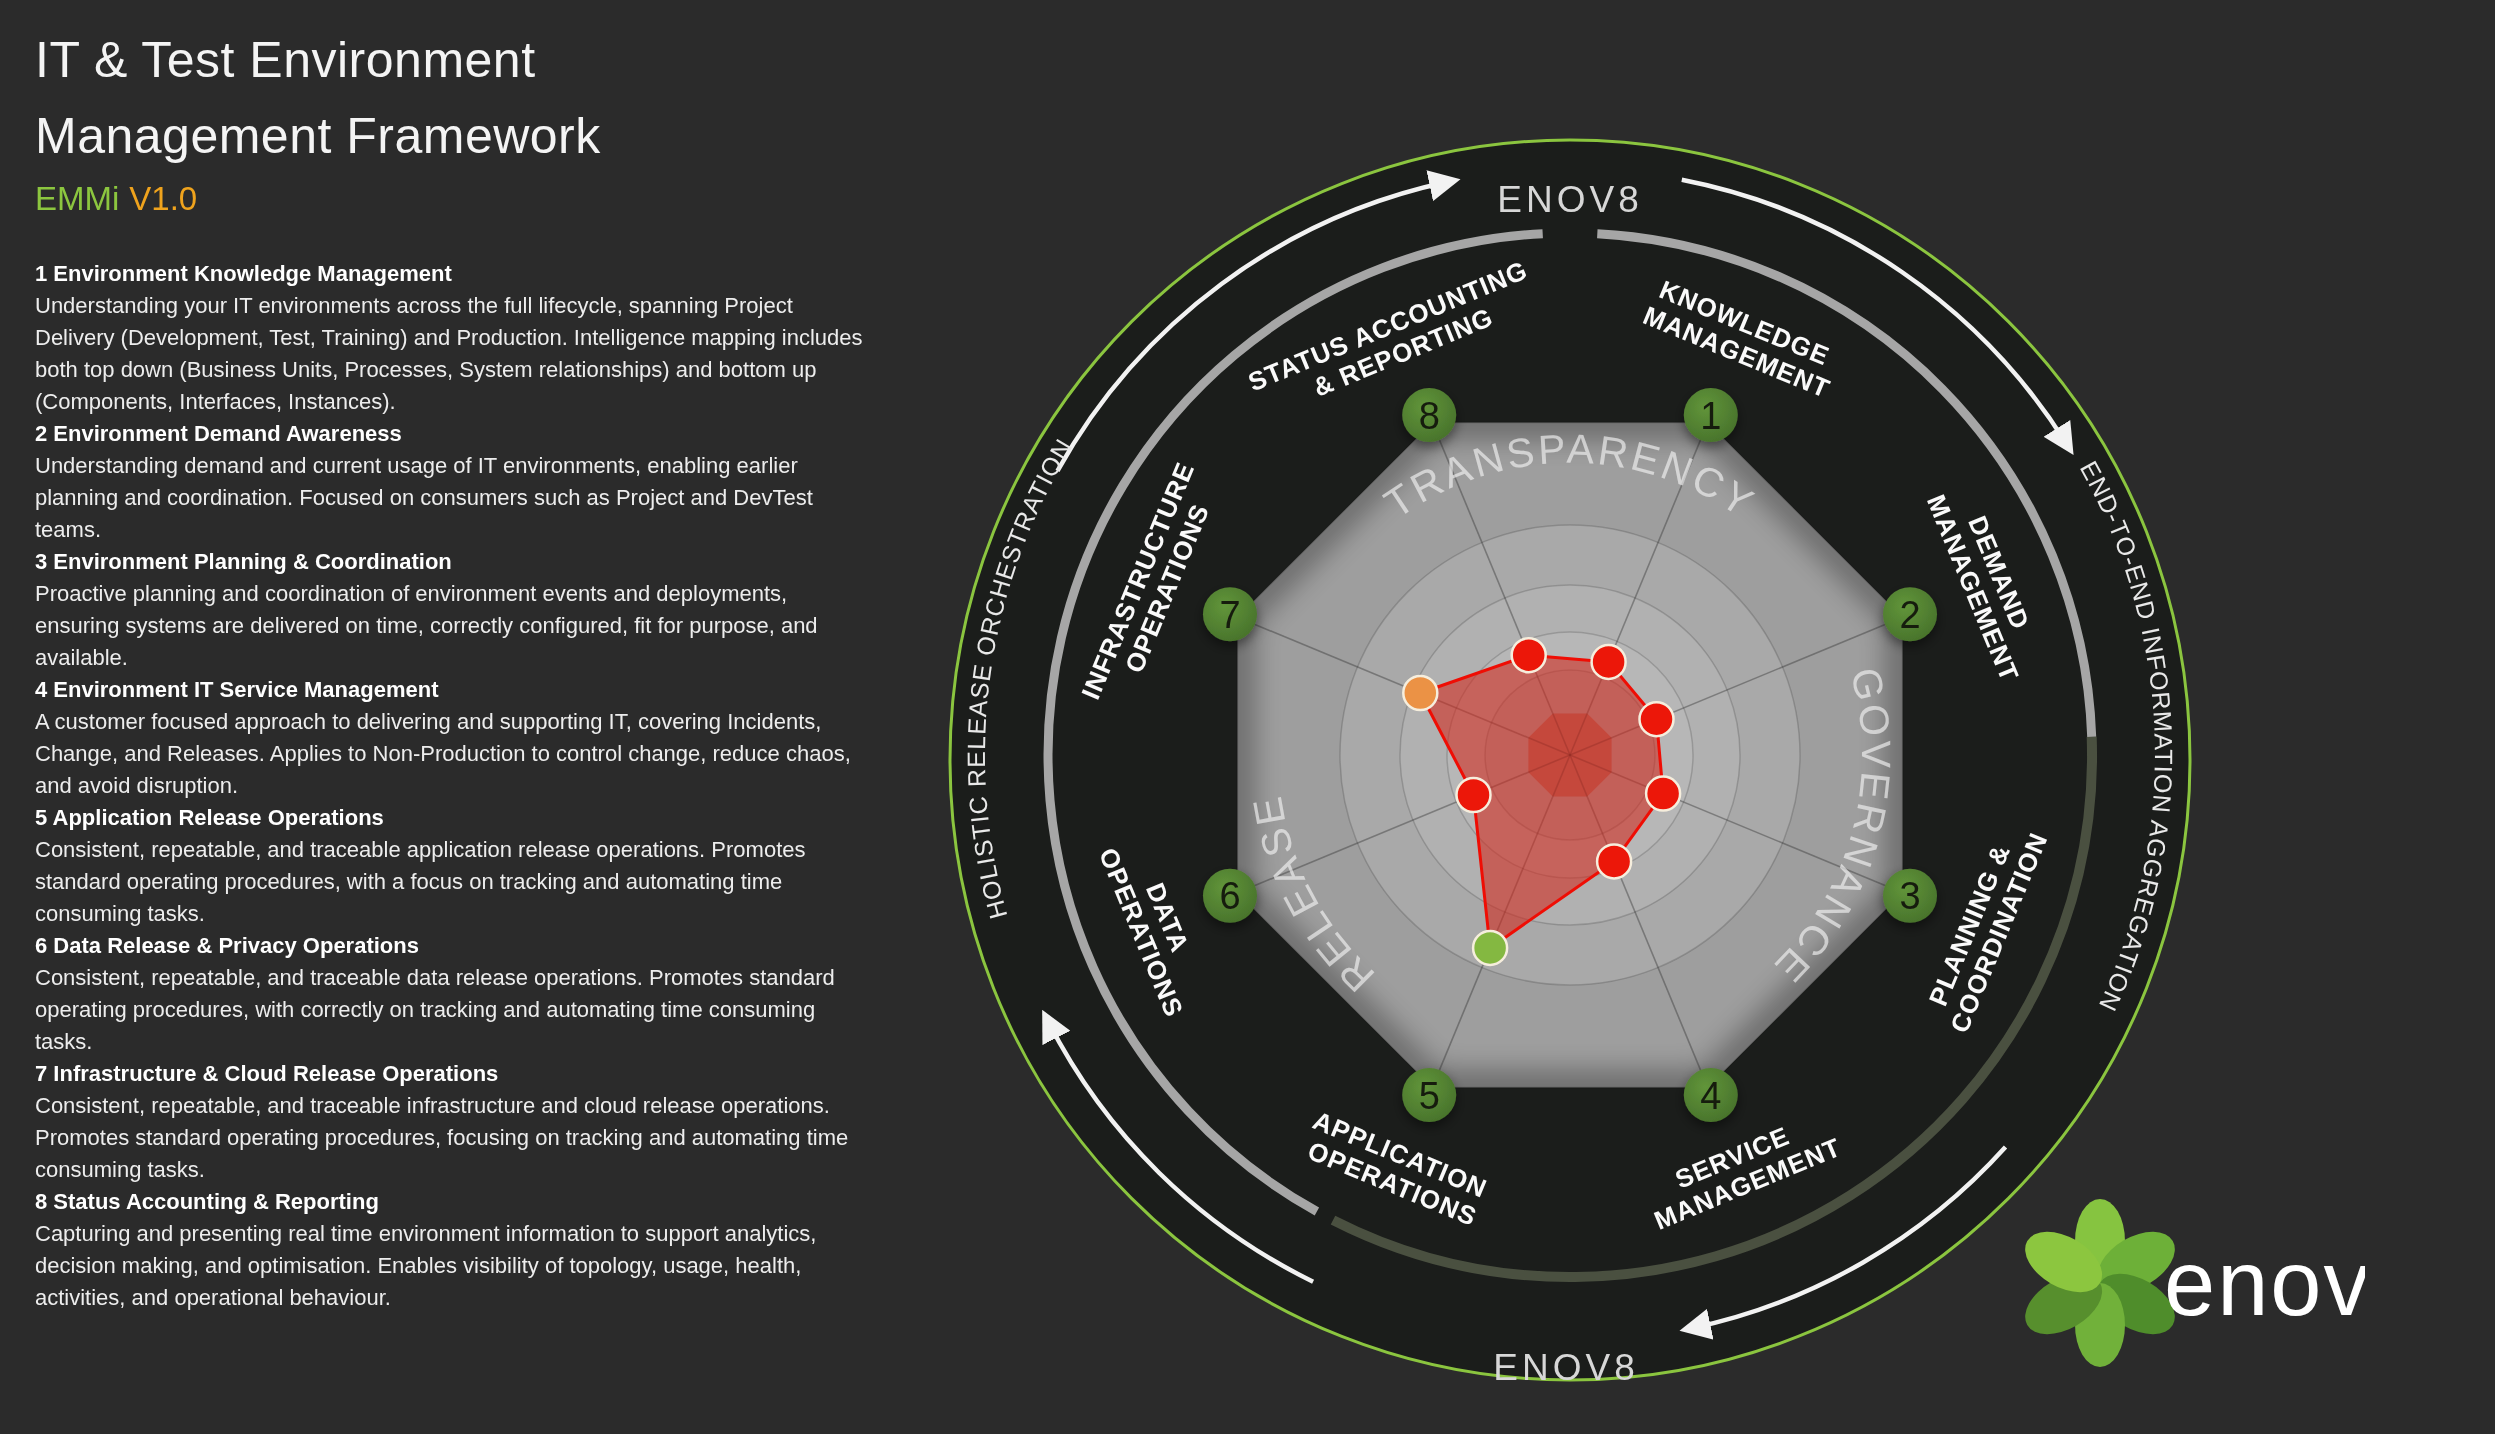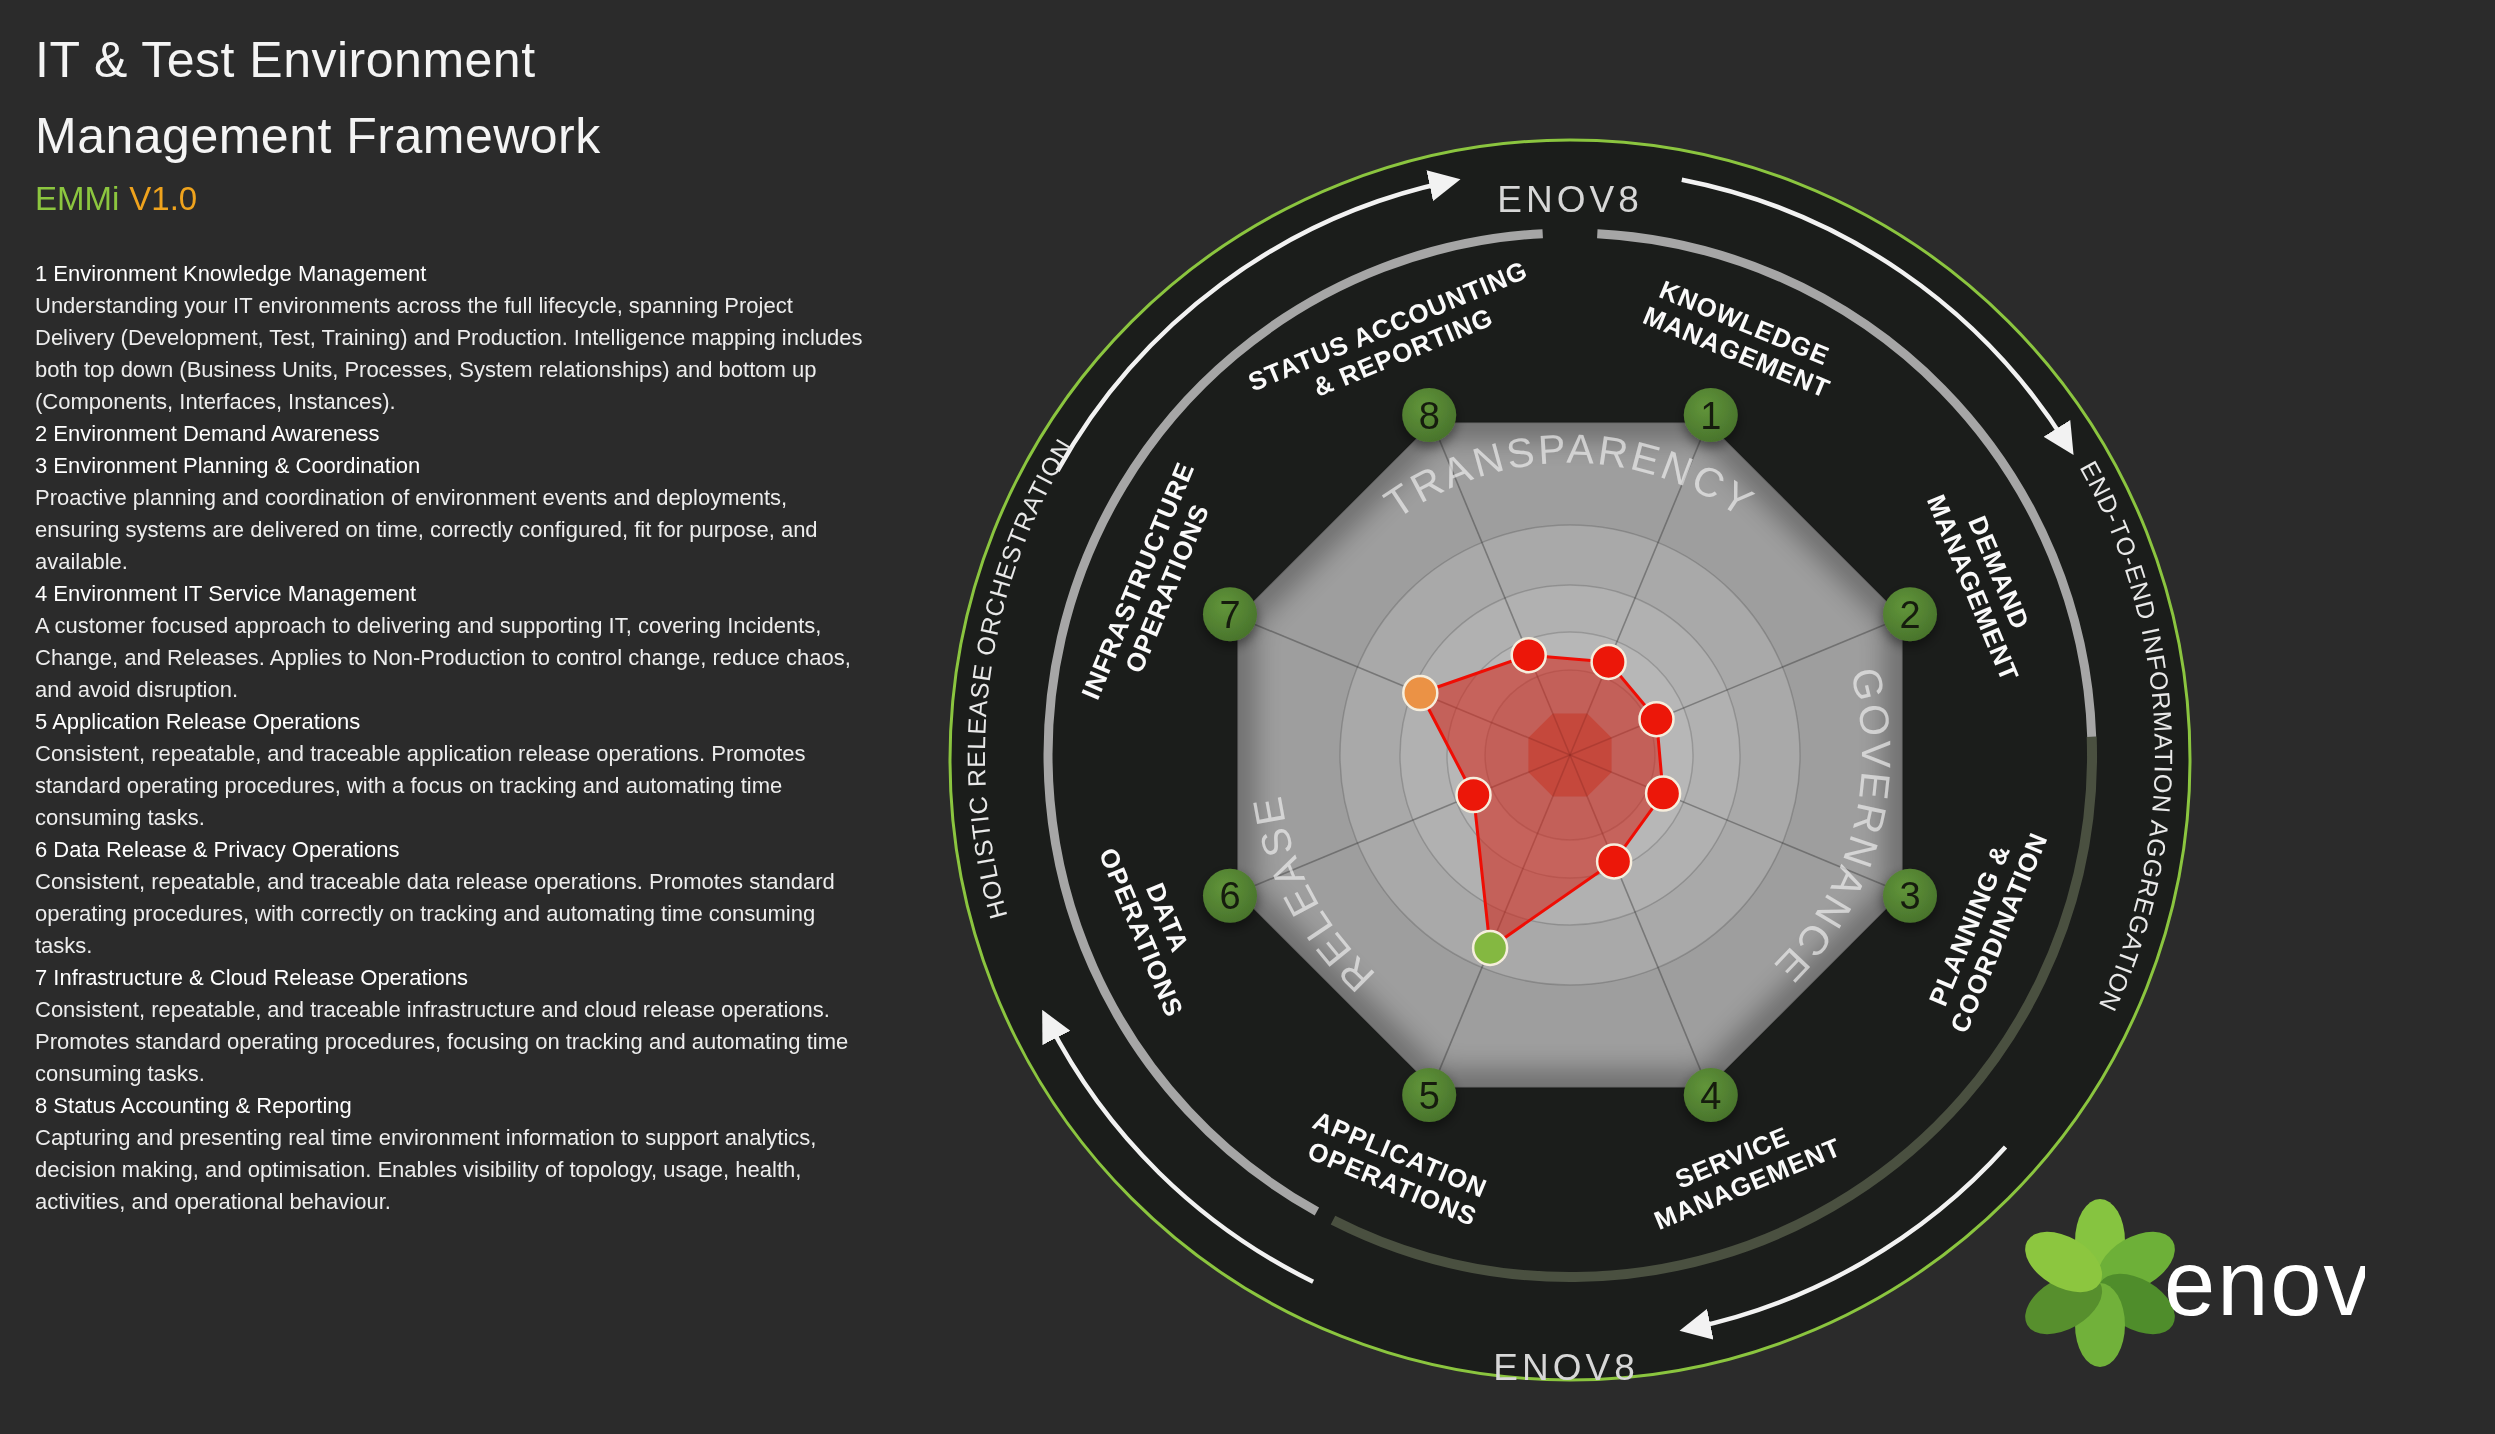--- a/index.html
+++ b/index.html
@@ -5,21 +5,21 @@
   html,body{margin:0;padding:0;background:#2b2b2b;}
   #stage{position:relative;width:2365px;height:1434px;background:#2b2b2b;overflow:hidden;
          font-family:"Liberation Sans","DejaVu Sans",sans-serif;color:#ededed;}
   
   #panel{position:absolute;left:35px;top:22px;width:828px;}
   .title-line{font-size:50px;line-height:76px;font-weight:300;color:#f4f4f4;letter-spacing:.5px;}
   #version{margin-top:6px;font-size:33px;font-weight:400;}
   #version .v-name{color:#8cc63f;text-align:center;}
   #version .v-num{color:#efa31d;margin-left:10px;}
   #sections{margin-top:40px;font-size:22px;line-height:32px;color:#ededed;}
-  .sec-h{font-weight:normal;color:#ffffff;}
+  .sec-h{font-weight:bold;color:#ffffff;}
   .sec-b{font-weight:normal;}
   
   #wheel-svg{position:absolute;left:0;top:0;}
   .ring-stroke{stroke:rgba(0,0,0,.16);stroke-width:1.5;}
   .spoke{stroke:rgba(40,40,40,.38);stroke-width:1.6;}
   .sector-label{font-size:41px;font-weight:300;letter-spacing:3px;fill:rgba(242,242,242,.66);}
   .cat-label{font-size:26px;font-weight:600;letter-spacing:1px;fill:#fafafa;text-anchor:middle;}
   .badge-num{font-size:38px;fill:#161d10;text-anchor:middle;}
   .outer-curved{font-size:25px;letter-spacing:1px;fill:#e9e9e9;}
   .enov8-ring{font-size:37px;letter-spacing:4px;fill:#d7d7d7;text-anchor:middle;}
@@ -41,20 +41,21 @@
     <div id="version">
       <span class="v-name">EMMi</span><span class="v-num">V1.0</span>
     </div>
     <div id="sections">
       <div class="sec">
         <span class="sec-h">1 Environment Knowledge Management</span>
         <div class="sec-b">Understanding your IT environments across the full lifecycle, spanning Project Delivery (Development, Test, Training) and Production. Intelligence mapping includes both top down (Business Units, Processes, System relationships) and bottom up (Components, Interfaces, Instances).</div>
       </div>
       <div class="sec">
         <span class="sec-h">2 Environment Demand Awareness</span>
+        <div class="sec-b">Understanding demand and current usage of IT environments, enabling earlier planning and coordination. Focused on consumers such as Project and DevTest teams.</div>
       </div>
       <div class="sec">
         <span class="sec-h">3 Environment Planning &amp; Coordination</span>
         <div class="sec-b">Proactive planning and coordination of environment events and deployments, ensuring systems are delivered on time, correctly configured, fit for purpose, and available.</div>
       </div>
       <div class="sec">
         <span class="sec-h">4 Environment IT Service Management</span>
         <div class="sec-b">A customer focused approach to delivering and supporting IT, covering Incidents, Change, and Releases. Applies to Non-Production to control change, reduce chaos, and avoid disruption.</div>
       </div>
       <div class="sec">

